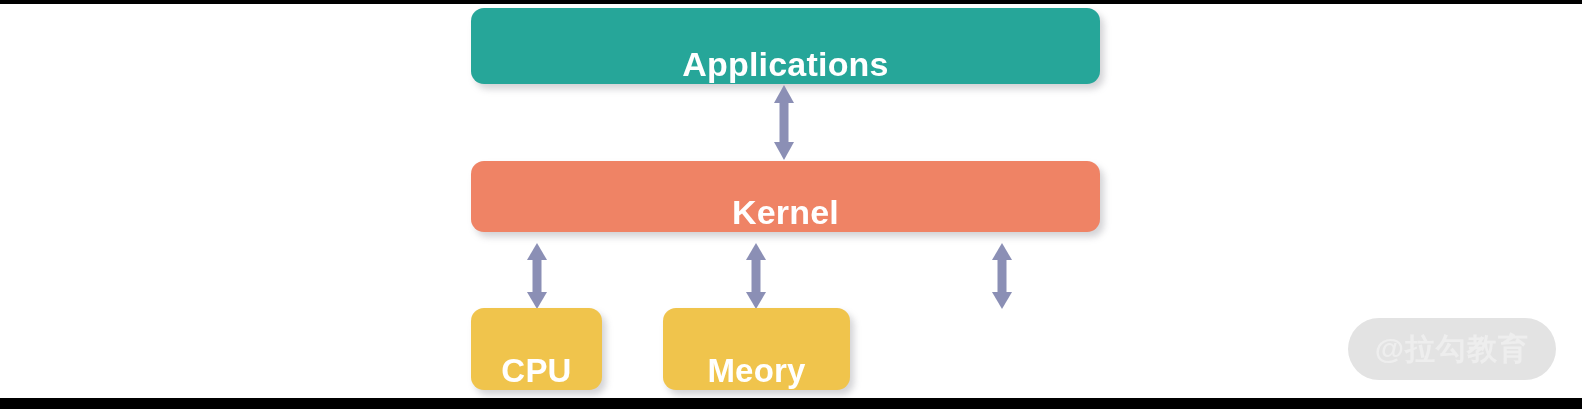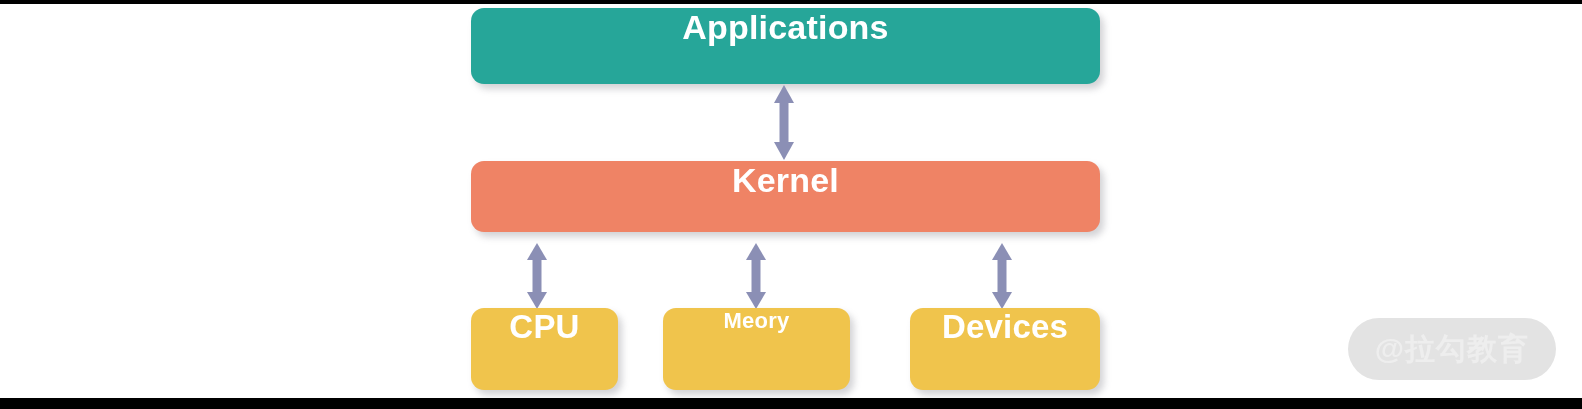--- a/index.html
+++ b/index.html
@@ -30,21 +30,21 @@
     position: absolute;
     left: 0;
     top: 398px;
     width: 1582px;
     height: 11px;
     background: #000000;
   }
   .node {
     position: absolute;
     display: flex;
-    align-items: flex-start;
+    align-items: flex-end;
     justify-content: center;
     border-radius: 13px;
     box-shadow: 4px 5px 7px rgba(120,120,130,0.33);
     color: #ffffff;
     font-weight: 600;
     letter-spacing: 0.2px;
     -webkit-font-smoothing: antialiased;
     user-select: none;
   }
   .node-applications {
@@ -59,32 +59,32 @@
     left: 471px;
     top: 161px;
     width: 629px;
     height: 71px;
     background: #ef8365;
     font-size: 34px;
   }
   .node-cpu {
     left: 471px;
     top: 308px;
-    width: 147px;
+    width: 131px;
     height: 82px;
     background: #f0c44c;
     font-size: 33px;
   }
   .node-memory {
     left: 663px;
     top: 308px;
     width: 187px;
     height: 82px;
     background: #f0c44c;
-    font-size: 22px;
+    font-size: 33px;
   }
   .node-devices {
     left: 910px;
     top: 308px;
     width: 190px;
     height: 82px;
     background: #f0c44c;
     font-size: 33px;
   }
   .arrow {
@@ -160,23 +160,20 @@
   </div>
 
   <div class="node node-cpu">
     <span>CPU</span>
   </div>
 
   <div class="node node-memory">
     <span>Meory</span>
   </div>
 
-  <div class="node node-devices">
-    <span>Devices</span>
-  </div>
 
   <div class="watermark">
     <span>@拉勾教育</span>
   </div>
 
   <div class="bar-bottom"></div>
 
 </div>
 
 </body></html>

